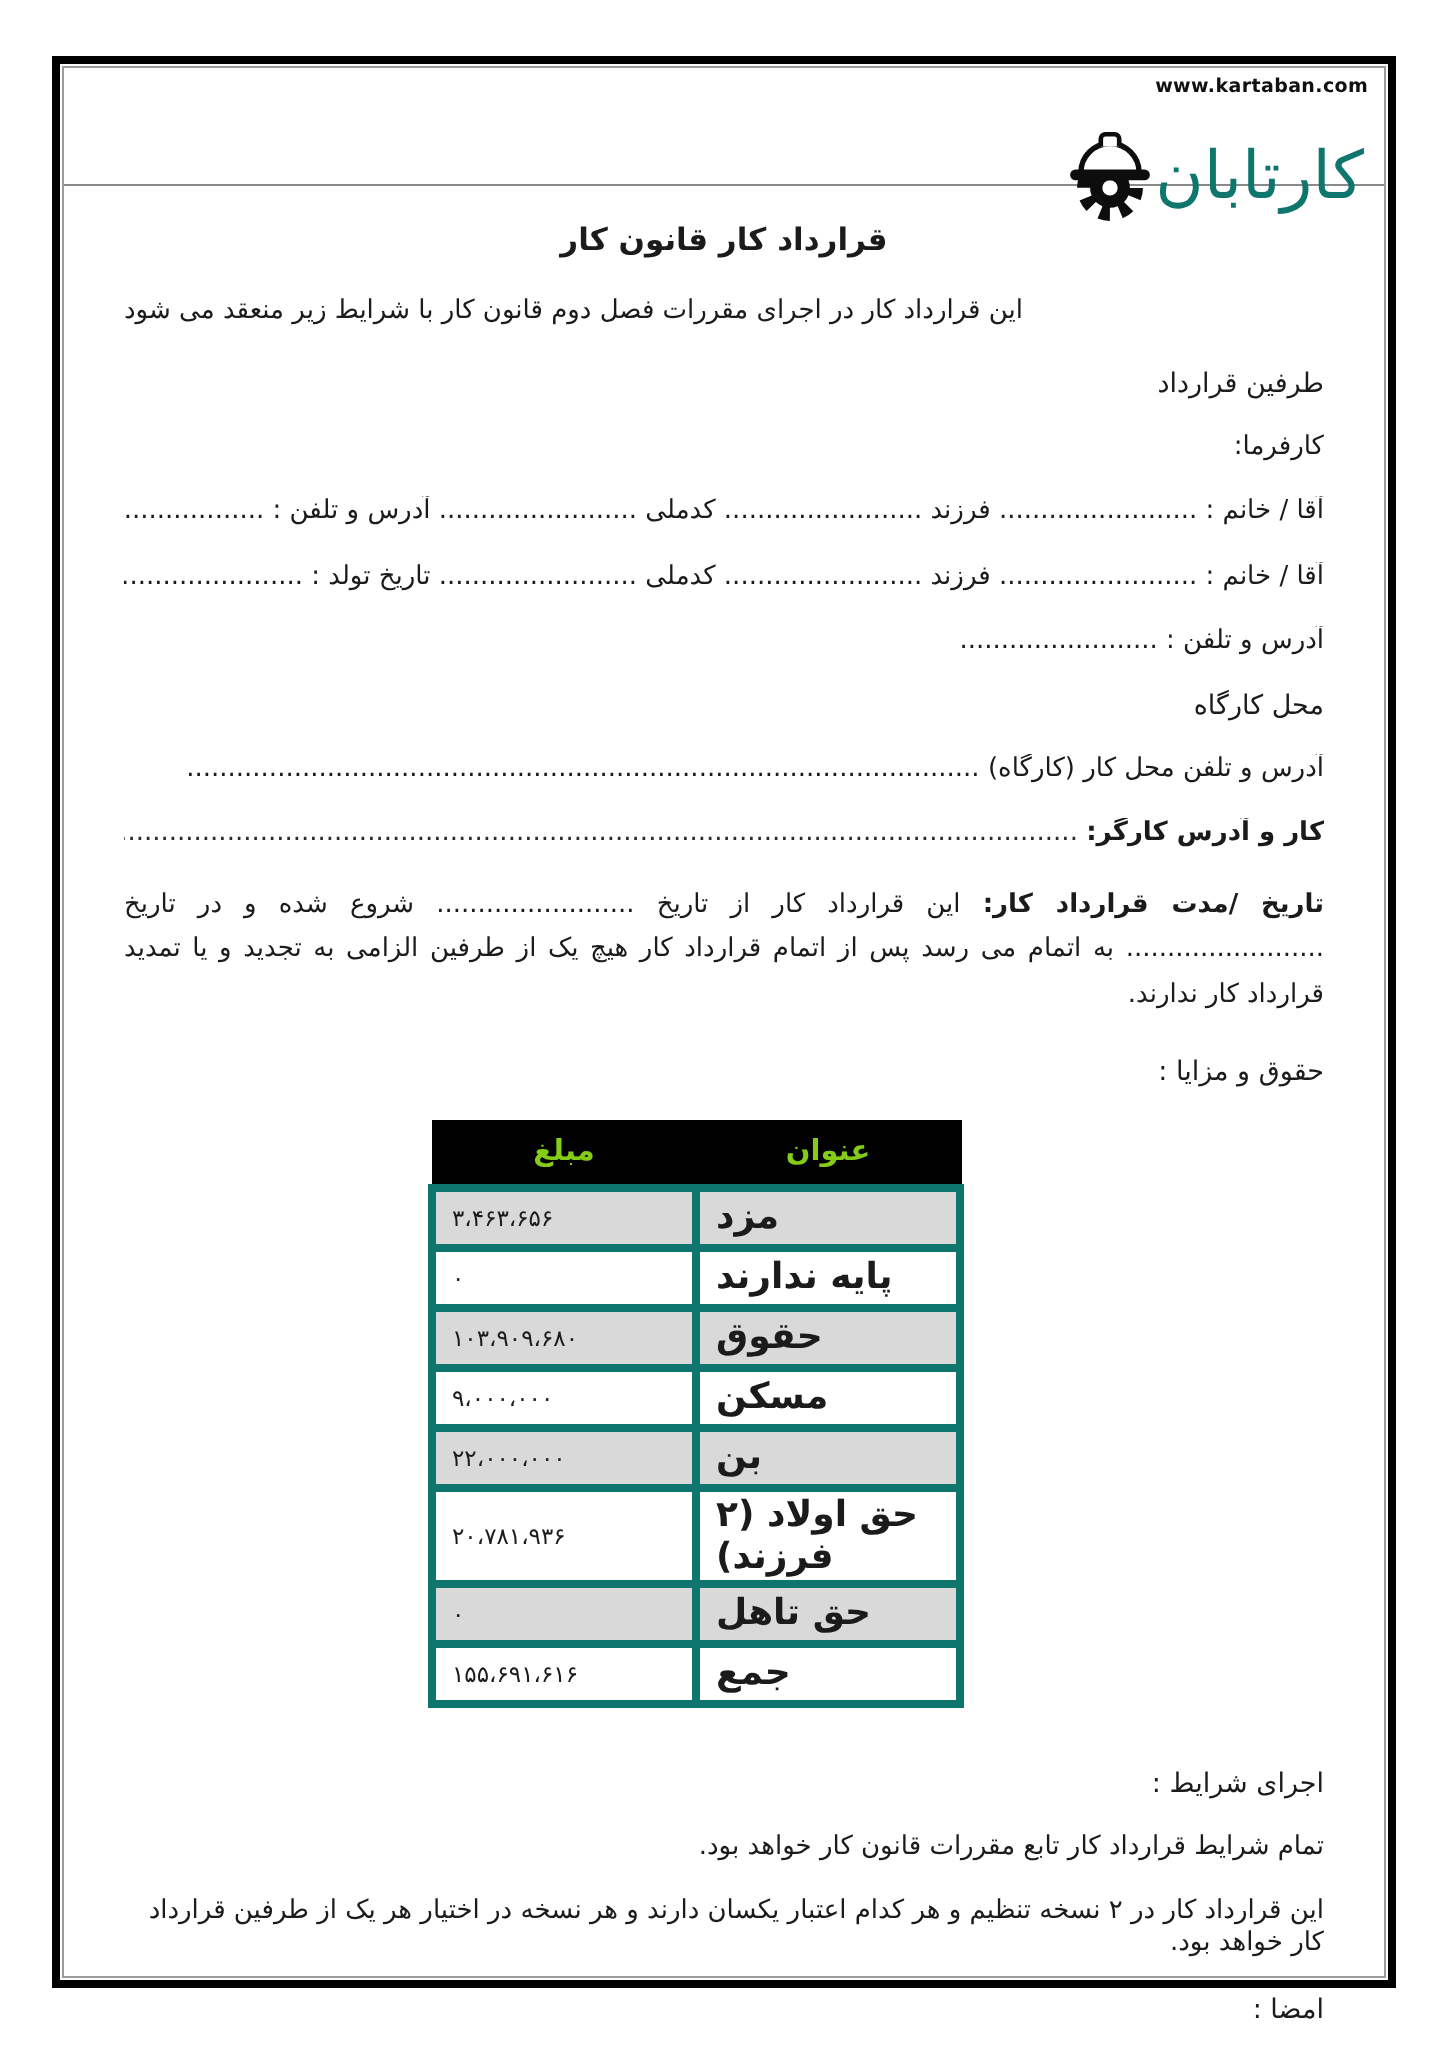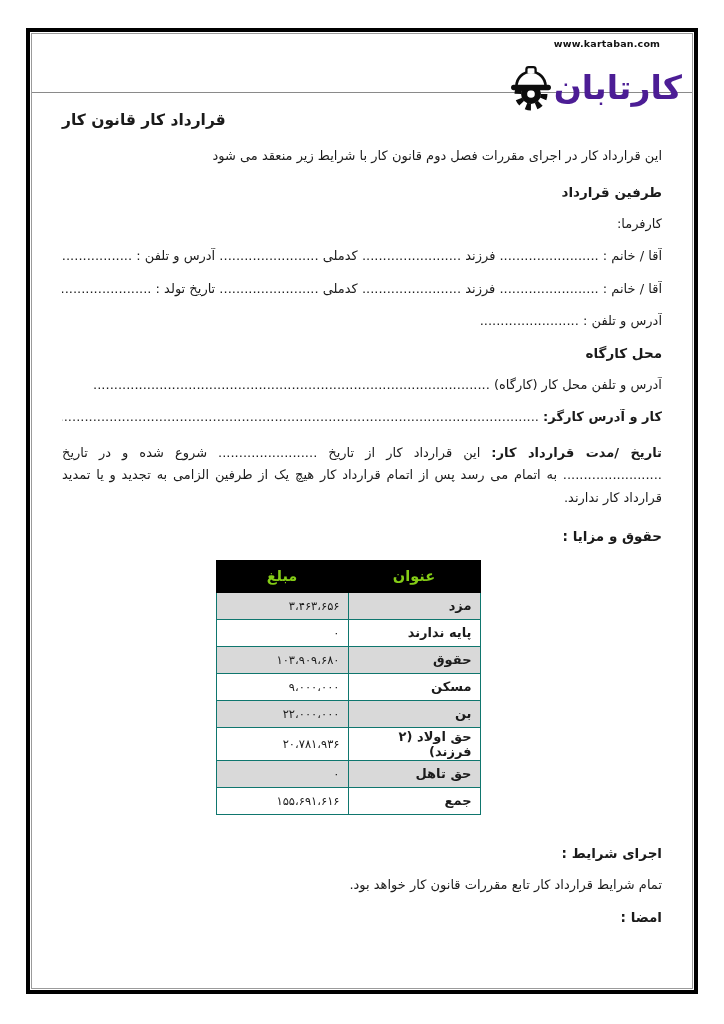--- a/index.html
+++ b/index.html
@@ -8,38 +8,38 @@
     font-family:"DejaVu Sans", sans-serif;color:#1b1b1b;direction:rtl;overflow:hidden;
   }
   .page{
     position:absolute;left:26px;top:28px;width:672px;height:966px;
     border:4px solid #000;box-sizing:border-box;background:#fff;
   }
   .inner{position:absolute;inset:1px;border:1px solid #9b9b9b;}
   .doc-header{height:58px;border-bottom:1px solid #8a8a8a;position:relative;}
   .logo{position:absolute;right:10px;top:1px;display:flex;align-items:flex-end;direction:ltr;height:74px;}
   .logo-url{position:absolute;top:3px;left:46px;font-size:9.5px;font-weight:bold;color:#111;letter-spacing:.2px;}
-  .logo-brand{font-size:33px;font-weight:bold;color:#4c1d95;line-height:1.05;padding-bottom:3px;}
+  .logo-brand{font-size:33px;font-weight:normal;color:#0f766e;line-height:1.05;padding-bottom:3px;}
   .logo-icon{display:block;margin-bottom:-2px;}
   main{padding:8px 30px 0;font-size:13px;}
-  .title{text-align:left;font-size:15.5px;font-weight:bold;margin:10px 0 19px;}
-  .intro{text-align:right;margin:0 0 21px;}
-  .heading{font-weight:bold;font-size:13.5px;margin:0 0 16px;}
+  .title{text-align:center;font-size:15.5px;font-weight:bold;margin:10px 0 19px;}
+  .intro{text-align:left;margin:0 0 21px;}
+  .heading{font-weight:normal;font-size:13.5px;margin:0 0 16px;}
   .line{margin:0 0 16px;line-height:1.25;}
   .dotline{white-space:nowrap;overflow:hidden;}
   .dots{color:#2a2a2a;}
   .just{text-align:justify;margin:0 0 18px;line-height:1.75;}
   .benefits-table{border-collapse:collapse;margin:2px auto 30px;direction:rtl;transform:translateX(-14px);}
   .benefits-table th{
     background:#000;color:#84cc16;font-weight:bold;font-size:14.5px;
     width:119px;height:29px;border:1px solid #000;padding:1px 6px;text-align:center;
   }
-  .benefits-table td{border:1px solid #0f766e;height:24px;padding:1px 8px;text-align:right;background:#fff;}
+  .benefits-table td{border:4px solid #0f766e;height:24px;padding:1px 8px;text-align:left;background:#fff;}
   .benefits-table tbody tr:nth-child(odd) td{background:#d9d9d9;}
-  .benefits-table td.t{font-weight:bold;font-size:13px;}
+  .benefits-table td.t{font-weight:bold;font-size:18px;}
   .benefits-table td.a{font-size:11.5px;letter-spacing:.5px;}
   .sig-row{display:flex;justify-content:space-between;padding:6px 132px 0 156px;font-size:13px;}
 </style>
 </head>
 <body>
 
 <div class="page">
   <div class="inner">
 
     <header class="doc-header">
@@ -120,20 +120,21 @@
           </tr>
           <tr>
             <td class="t">جمع</td>
             <td class="a">۱۵۵،۶۹۱،۶۱۶</td>
           </tr>
         </tbody>
       </table>
 
       <p class="heading">اجرای شرایط :</p>
       <p class="line">تمام شرایط قرارداد کار تابع مقررات قانون کار خواهد بود.</p>
+      <p class="line">این قرارداد کار در ۲ نسخه تنظیم و هر کدام اعتبار یکسان دارند و هر نسخه در اختیار هر یک از طرفین قرارداد کار خواهد بود.</p>
 
       <p class="heading">امضا :</p>
       <div class="sig-row">
         
         
       </div>
     </main>
 
   </div>
 </div>

